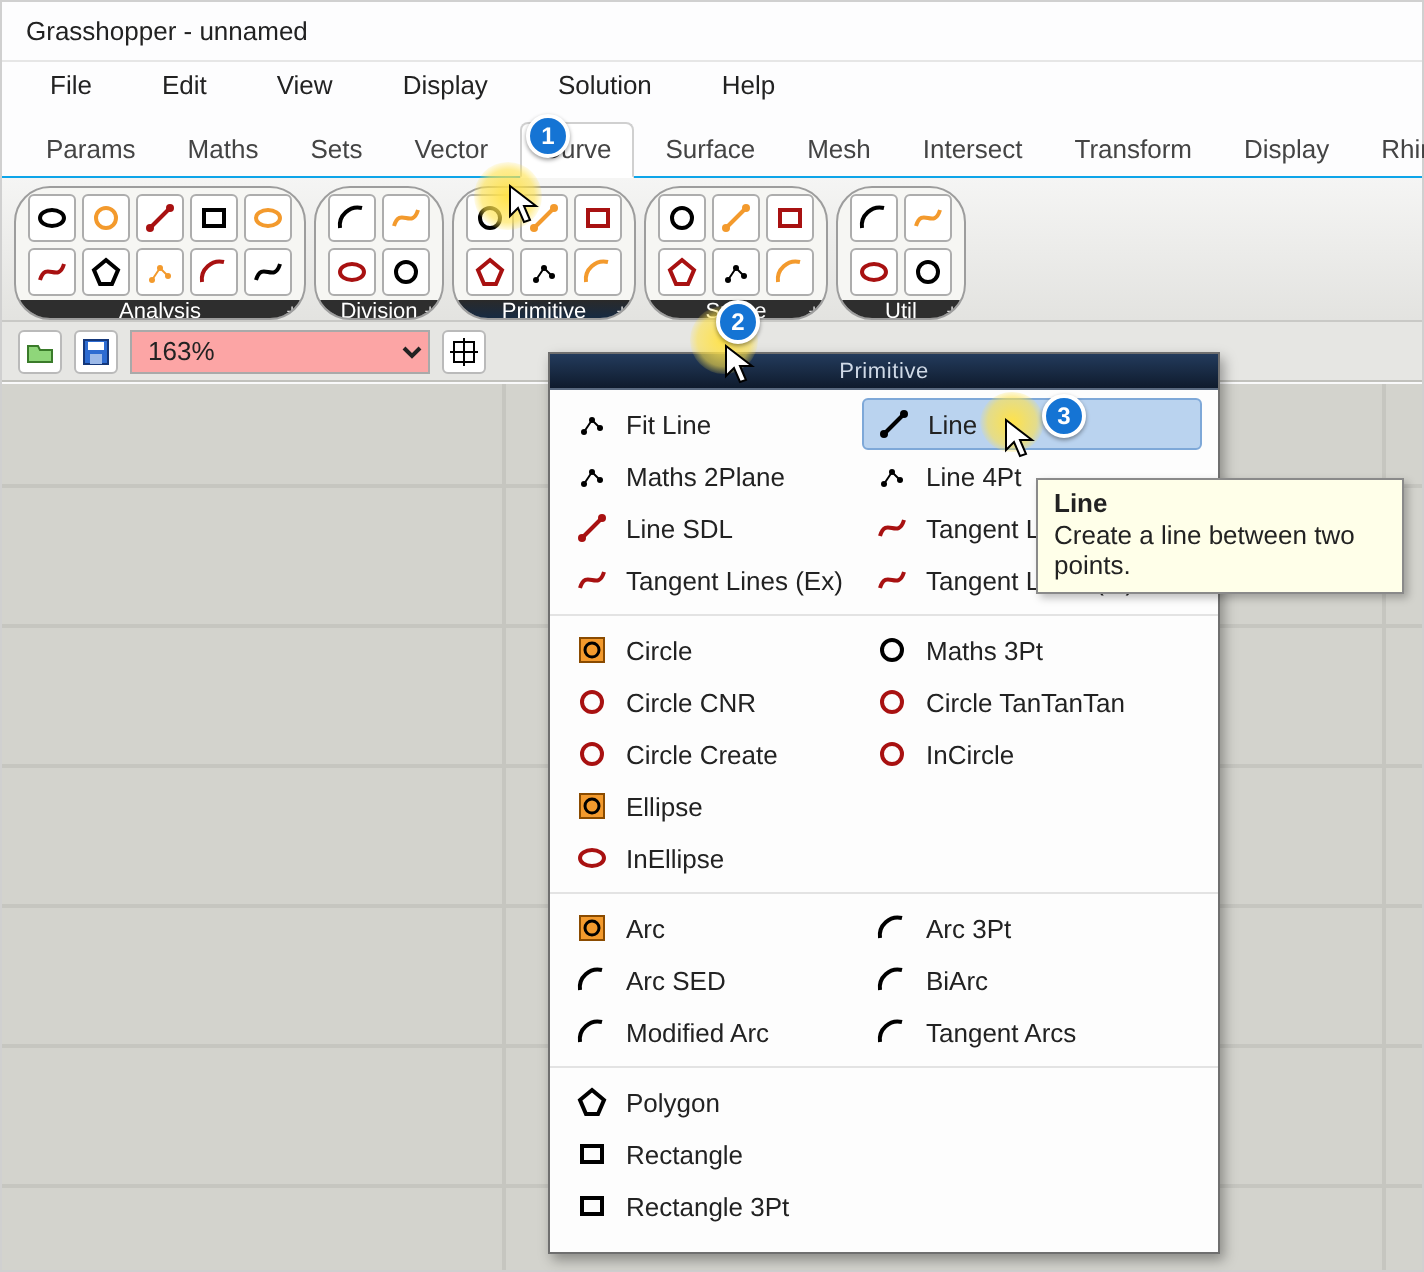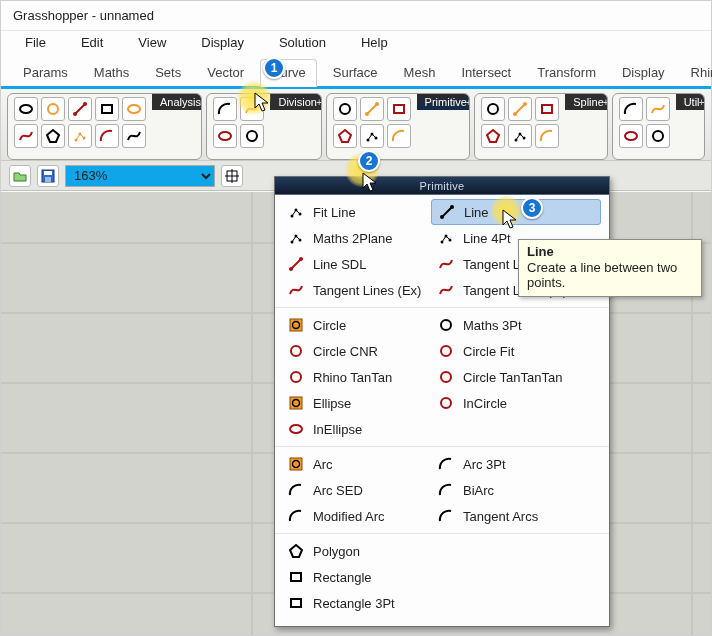--- a/index.html
+++ b/index.html
@@ -16,33 +16,33 @@
     --black:#000;
     --orange:#f39a2d;
     --red:#a81111;
   }
   *{box-sizing:border-box;font-family:"Segoe UI",Arial,sans-serif;font-size:13px;color:var(--text);}
   html,body{margin:0;padding:0;width:712px;height:636px;overflow:hidden;background:#fff;}
   .window{position:relative;width:712px;height:636px;background:var(--bg);border:1px solid #d0d0d0;}
   .titlebar{height:30px;display:flex;align-items:center;padding:0 12px;color:#555;background:#fdfdfe;border-bottom:1px solid #e6e6e6;}
   .menubar{height:30px;display:flex;align-items:flex-start;gap:19px;padding:0 16px;background:#fdfdfe;}
   .menubar .mi{padding:4px 8px;border-radius:3px;cursor:default;}
-  .tabbar{height:28px;display:flex;align-items:flex-end;gap:6px;padding:0 12px;background:#fdfdfe;border-bottom:3px solid #0ea5e9;}
+  .tabbar{height:28px;display:flex;align-items:flex-end;gap:6px;padding:0 12px;background:#fdfdfe;border-bottom:1px solid #0ea5e9;}
   .tabbar .ti{padding:5px 10px 6px;border-radius:4px 4px 0 0;color:#444;cursor:default;}
   .tabbar .ti.active{background:#fff;border:1px solid #d0d0d0;border-bottom:1px solid #fff;position:relative;top:1px;}
   .ribbon{height:72px;background:linear-gradient(#f5f5f4,#e3e3e0);border-bottom:1px solid #c9c9c6;display:flex;gap:4px;padding:4px 6px 0;}
-  .group{display:flex;flex-direction:row;border:1px solid #9d9d9d;border-radius:6px;background:#f6f6f3;overflow:hidden;}
+  .group{display:flex;flex-direction:column;border:1px solid #9d9d9d;border-radius:18px;background:#f6f6f3;overflow:hidden;}
   .grid{display:grid;grid-auto-flow:column;grid-template-rows:repeat(2,24px);gap:3px;padding:3px 6px 2px;}
   .rb{width:24px;height:24px;border:1px solid #adadad;border-radius:3px;background:#fff;display:flex;align-items:center;justify-content:center;}
   .glabel{height:16px;background:#2e2e2e;color:#fff;font-size:11px;display:flex;align-items:center;justify-content:center;padding:0 8px;position:relative;}
   .glabel::after{content:"+";position:absolute;right:3px;color:#ddd;font-size:10px;}
   .glabel.on{background:linear-gradient(#2a2a2a,#112b4a);}
   .toolbar2{height:30px;background:var(--bg2);border-bottom:1px solid #c1c1bc;display:flex;align-items:center;gap:6px;padding:0 8px;}
   .tbtn{width:22px;height:22px;border:1px solid #bababa;border-radius:3px;background:#fff;display:flex;align-items:center;justify-content:center;}
-  select.zoom{height:22px;width:150px;border:1px solid #a9a9a9;background:#0ea5e9;padding:0 4px;}
+  select.zoom{height:22px;width:150px;border:1px solid #a9a9a9;background:#fca5a5;padding:0 4px;}
   .canvas{position:absolute;left:0;right:0;top:191px;bottom:0;background:var(--canvas);}
   .canvas .vline{position:absolute;top:0;bottom:0;width:2px;background:#c6c6c0;}
   .canvas .hline{position:absolute;left:0;right:0;height:2px;background:#c6c6c0;}
   
   .flyout{position:absolute;left:273px;top:175px;background:#fdfdfd;border:1px solid #6f6f6f;box-shadow:2px 3px 6px rgba(0,0,0,.35);padding-bottom:6px;}
   .flyhead{height:18px;background:linear-gradient(#233b5c,#0f1b2d);color:#cfd9e6;font-size:11px;display:flex;align-items:center;justify-content:center;width:100%;letter-spacing:0.3px;border-bottom:1px solid #5a6a80;}
   .flysec{display:grid;grid-template-columns:150px 170px;padding:4px 8px 4px 6px;border-top:1px solid #e3e3e3;}
   .flysec:first-of-type{border-top:none;}
   .fi{display:flex;align-items:center;gap:8px;height:26px;padding:0 6px;border-radius:3px;cursor:default;}
   .fi.sel{background:var(--sel);border:1px solid #7ea8d8;}
@@ -425,21 +425,21 @@
                 </svg>
               </span>
               <span>Circle CNR</span>
             </div>
             <div class="fi">
               <span class="fico">
                 <svg width="16" height="16" viewBox="0 0 16 16">
                   <circle cx="8" cy="8" r="5" fill="none" stroke="#a81111" stroke-width="2"></circle>
                 </svg>
               </span>
-              <span>Rhino TanTan</span>
+              <span>Circle Create</span>
             </div>
             <div class="fi">
               <span class="fico">
                 <svg width="16" height="16" viewBox="0 0 16 16">
                   <rect x="2" y="2" width="12" height="12" fill="#f39a2d" stroke="#8a4b00"></rect>
                   <circle cx="8" cy="8" r="3.5" fill="none" stroke="#000" stroke-width="1.5"></circle>
                 </svg>
               </span>
               <span>Ellipse</span>
             </div>
@@ -453,28 +453,20 @@
             </div>
           </div>
           <div>
             <div class="fi">
               <span class="fico">
                 <svg width="16" height="16" viewBox="0 0 16 16">
                   <circle cx="8" cy="8" r="5" fill="none" stroke="#000" stroke-width="2"></circle>
                 </svg>
               </span>
               <span>Maths 3Pt</span>
-            </div>
-            <div class="fi">
-              <span class="fico">
-                <svg width="16" height="16" viewBox="0 0 16 16">
-                  <circle cx="8" cy="8" r="5" fill="none" stroke="#a81111" stroke-width="2"></circle>
-                </svg>
-              </span>
-              <span>Circle Fit</span>
             </div>
             <div class="fi">
               <span class="fico">
                 <svg width="16" height="16" viewBox="0 0 16 16">
                   <circle cx="8" cy="8" r="5" fill="none" stroke="#a81111" stroke-width="2"></circle>
                 </svg>
               </span>
               <span>Circle TanTanTan</span>
             </div>
             <div class="fi">

